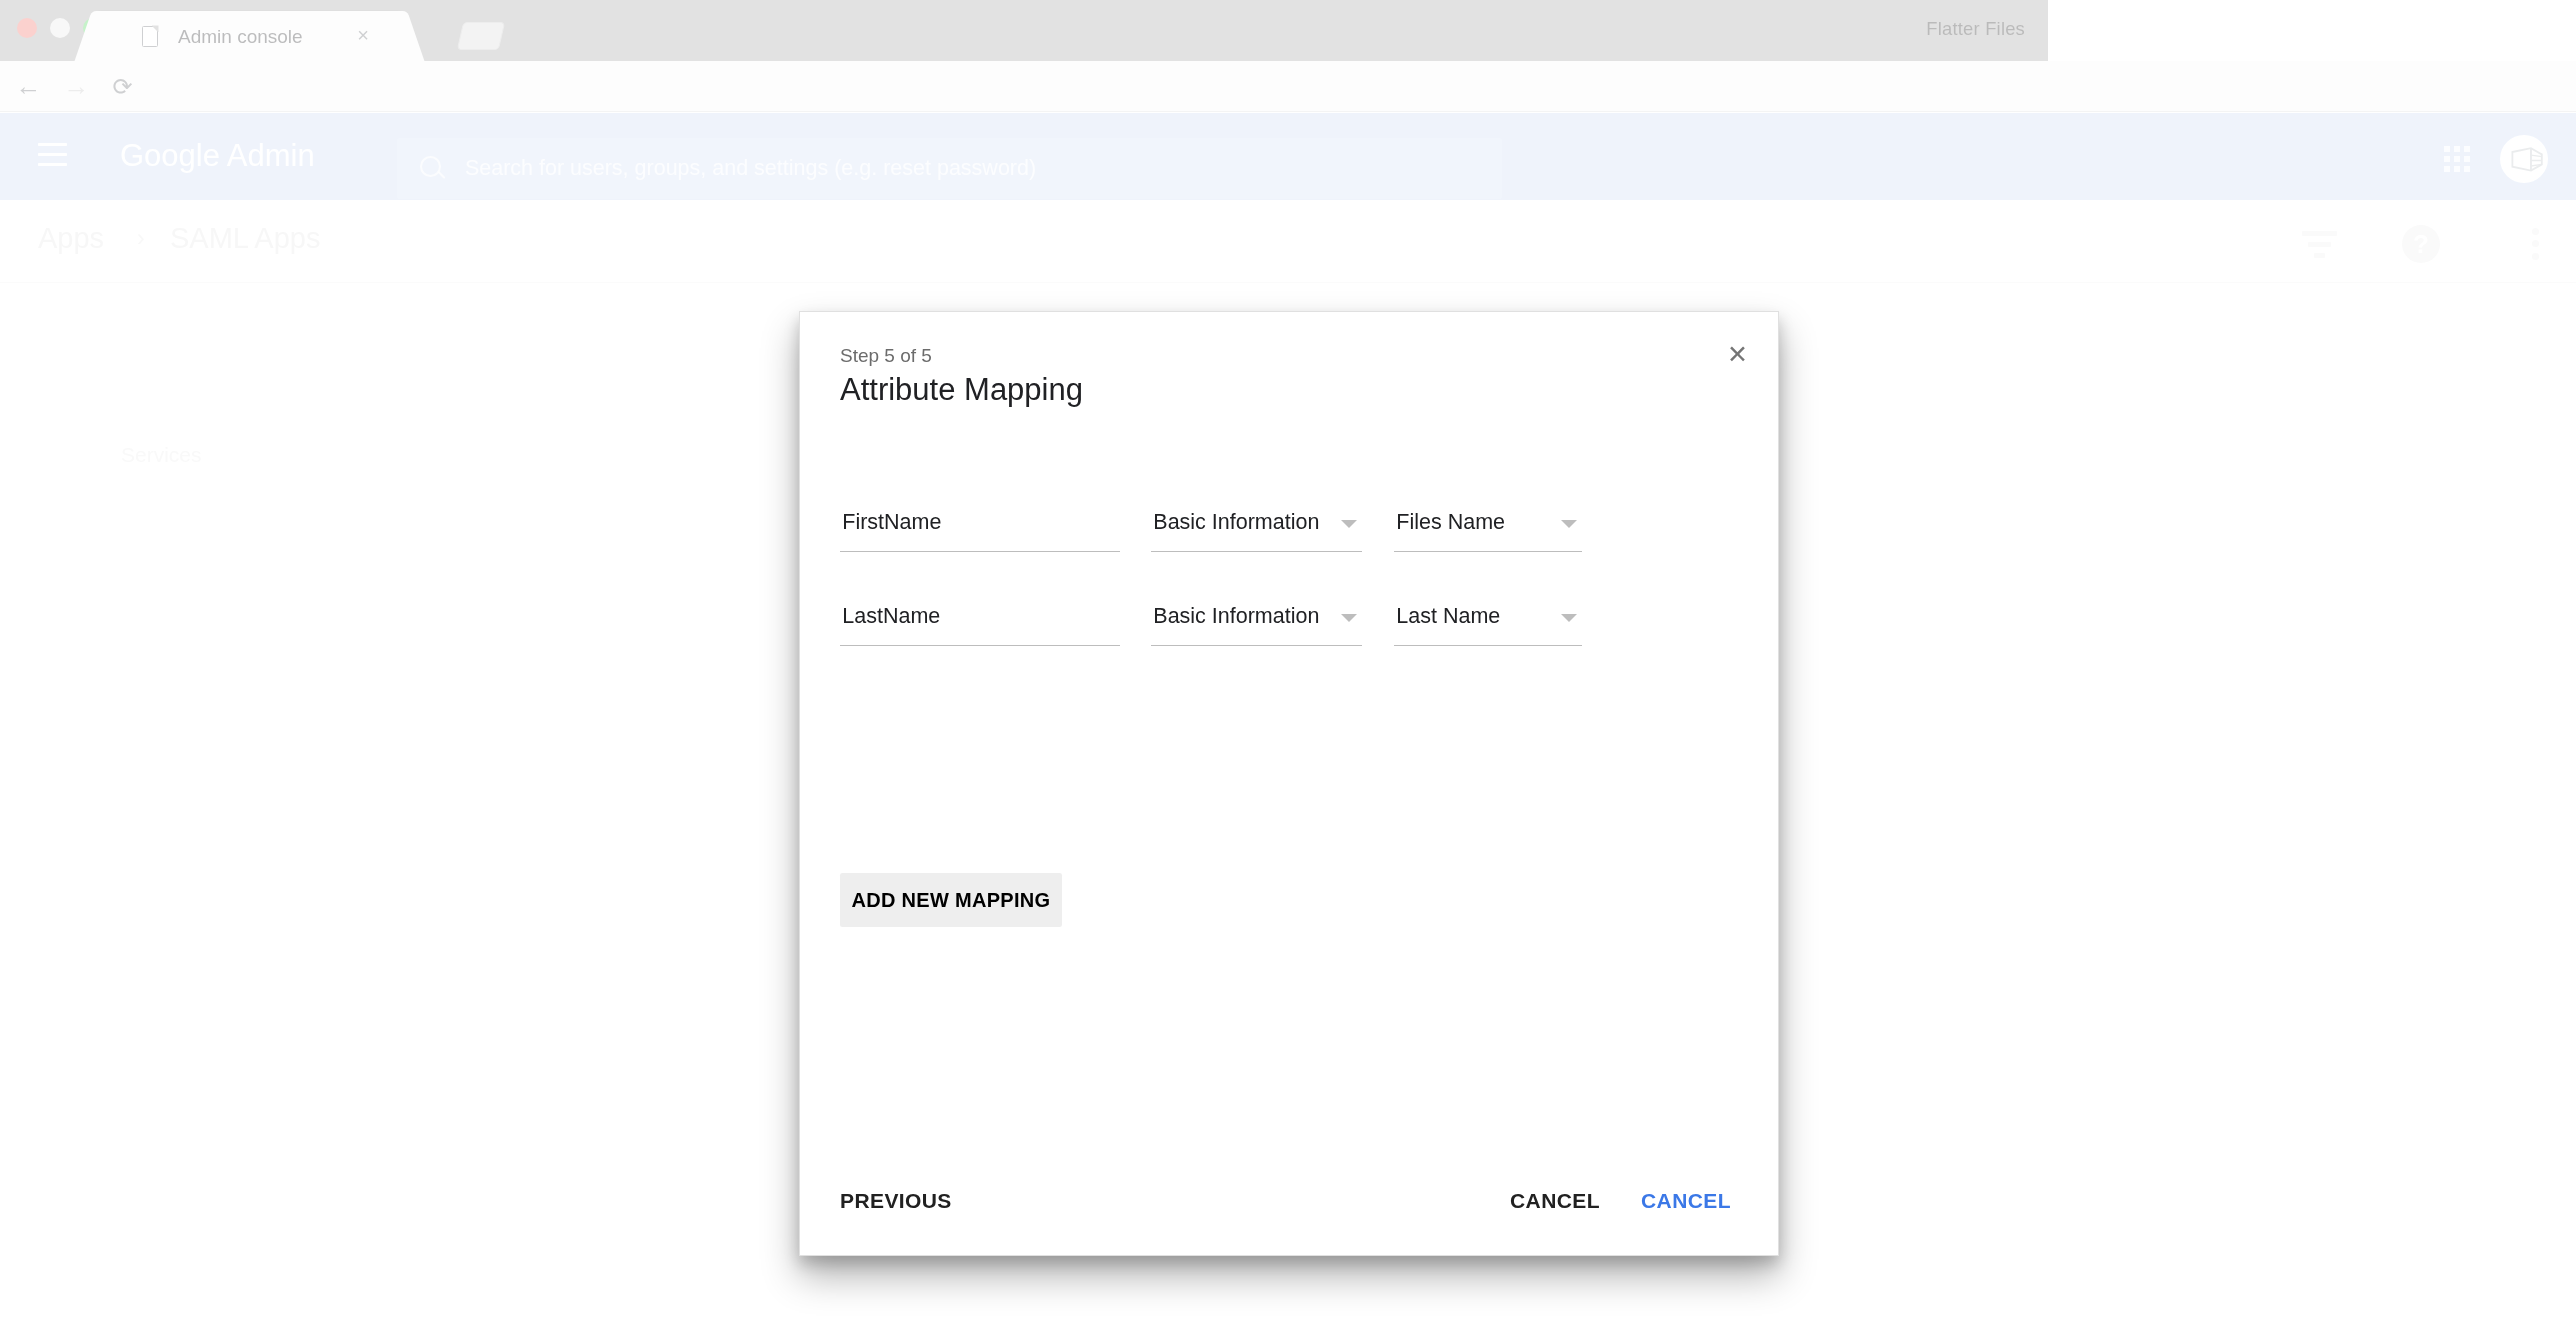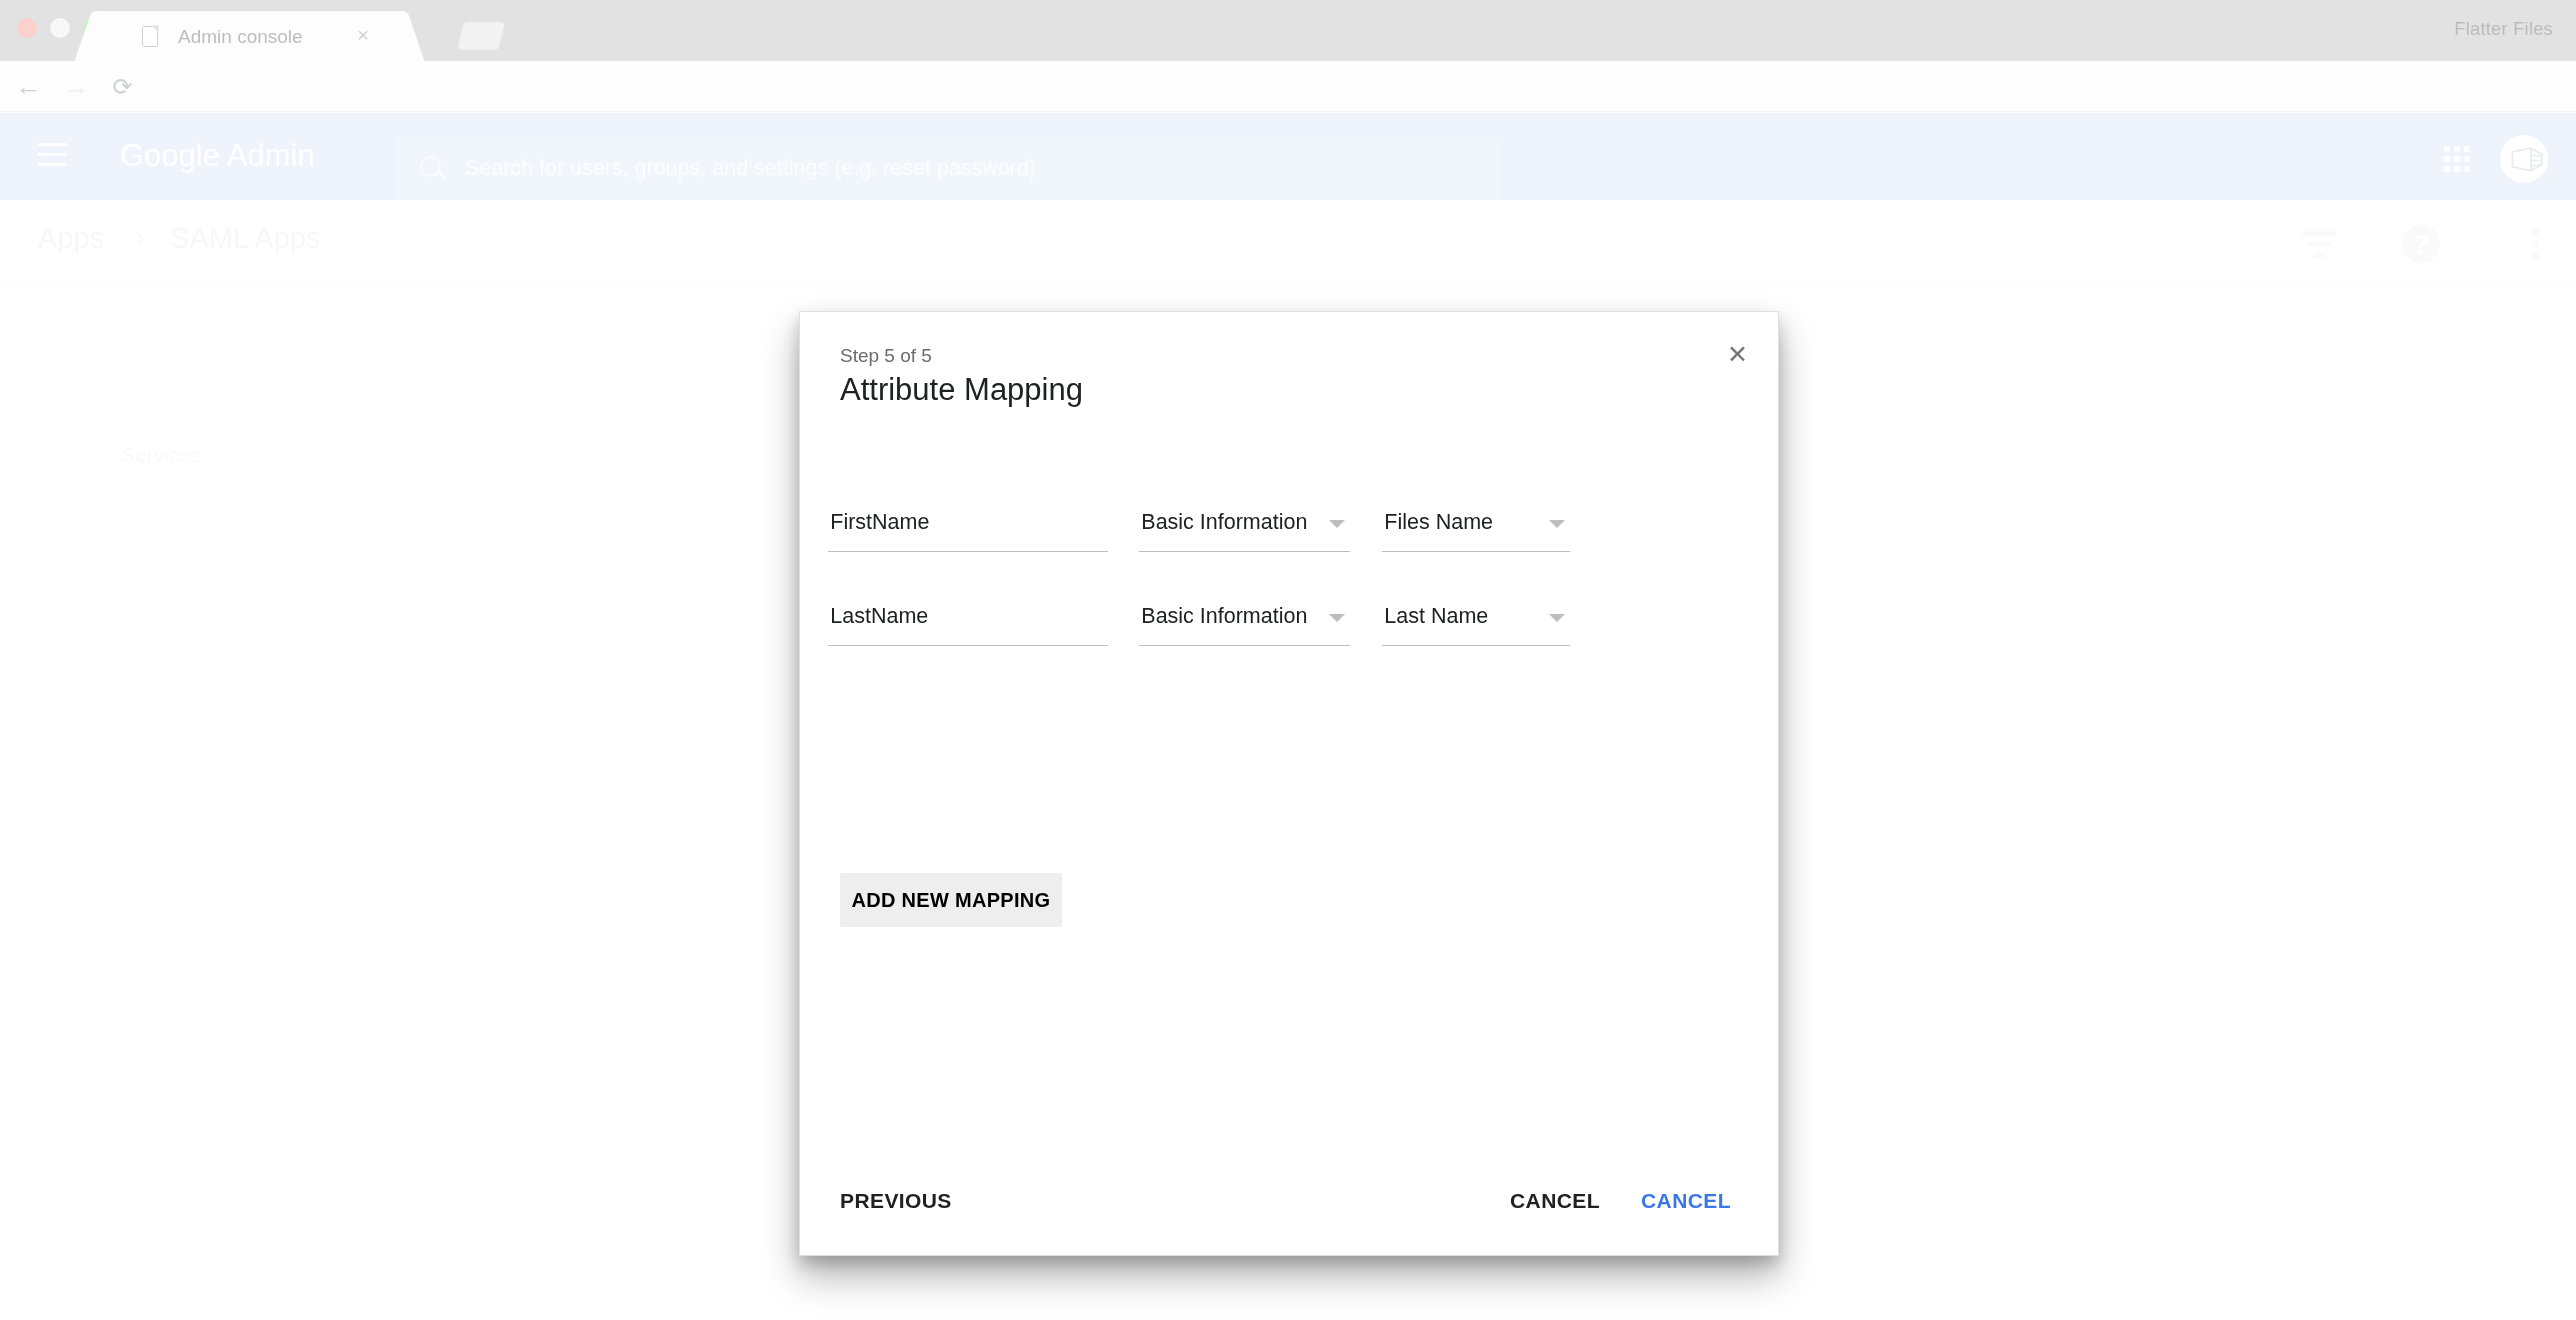--- a/index.html
+++ b/index.html
@@ -7,21 +7,21 @@
     width: 2576px;
     height: 1321px;
     overflow: hidden;
     font-family: "Liberation Sans", sans-serif;
     background: #ffffff;
   }
 
   
   .browser-titlebar {
     position: absolute; left: 0; top: 0;
-    width: 2576px; height: 61px;
+    width: 2048px; height: 61px;
     background: #9e9e9e;
   }
   .traffic-lights {
     position: absolute; left: 17px; top: 18.4px;
     display: flex; gap: 13px; align-items: center;
   }
   .tl { width: 20px; height: 20px; border-radius: 50%; display:block; }
   .tl-red { background: #f1655c; }
   .tl-yellow { background: #e6e6e6; }
   .tl-grey { background: #3ed24b; }
@@ -248,21 +248,21 @@
   }
   .modal-title {
     position: absolute; left: 40px; top: 60px;
     font-size: 31px; color: #202124; font-weight: normal;
   }
   .modal-desc {
     position: absolute; left: 40px; top: 127px;
     font-size: 21px; color: #222222; white-space: nowrap;
   }
 
-  .map-row { position: absolute; left: 28px; width: 905px; height: 69px; }
+  .map-row { position: absolute; left: 40px; width: 905px; height: 69px; }
   .map-row-0 { top: 188px; }
   .map-row-1 { top: 282px; }
 
   .field {
     position: absolute; height: 52px;
     border-bottom: 1.5px solid #bdbdbd;
   }
   .field-text {
     position: absolute; left: 2.3px; bottom: 16px;
     font-size: 21.5px; color: #202124; white-space: nowrap;

